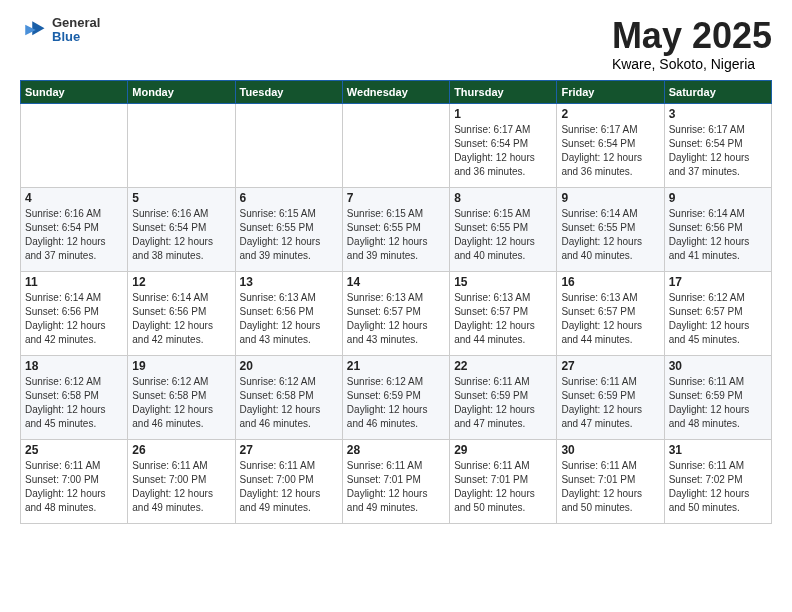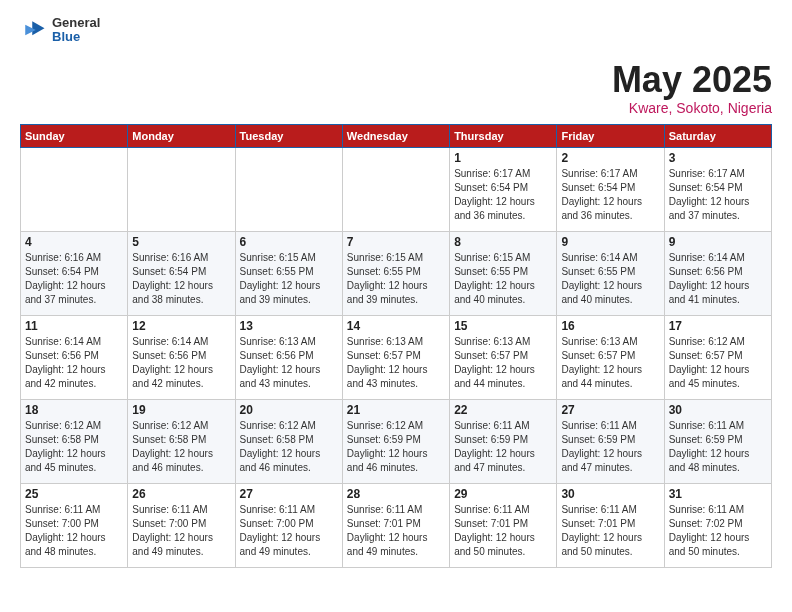--- a/index.html
+++ b/index.html
@@ -39,40 +39,39 @@
     .logo-blue {
       font-size: 13px;
       font-weight: bold;
       color: #1a5fa8;
     }
     .logo-icon {
       width: 28px;
       height: 28px;
     }
     .title-block {
-      text-align: right;
-      margin-top: 44px;
+      text-align: left;
     }
     .cal-title {
       font-size: 36px;
       font-weight: bold;
       color: #222;
       line-height: 1.1;
     }
     .cal-subtitle {
       font-size: 14px;
-      color: #be185d;
+      color: #000000;
     }
     .calendar {
       width: 100%;
       border-collapse: collapse;
       table-layout: fixed;
     }
     .calendar th {
-      background: #b91c1c;
+      background: #14532d;
       color: #fff;
       font-size: 11px;
       font-weight: bold;
       padding: 5px 4px;
       text-align: left;
       border: 1px solid #1a5fa8;
     }
     .calendar td {
       border: 1px solid #ccc;
       vertical-align: top;

